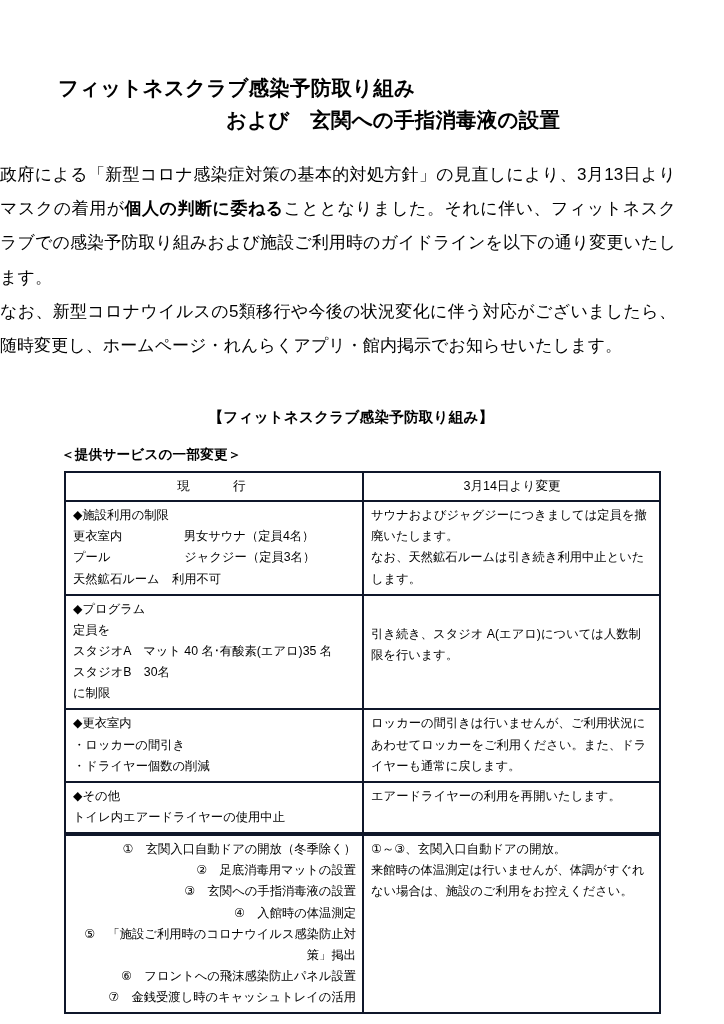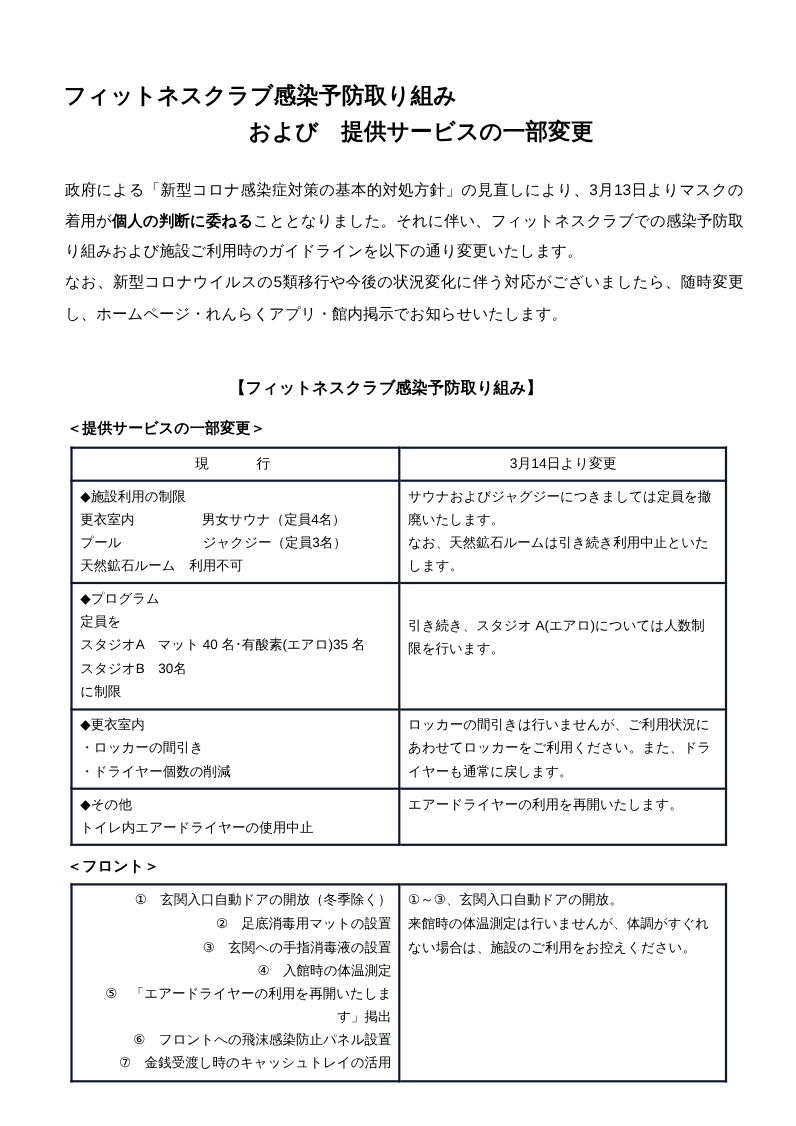--- a/index.html
+++ b/index.html
@@ -38,24 +38,23 @@
     white-space: nowrap;
   }
   .doc-title .line2 {
     display: block;
     padding-left: 168px;
   }
 
   
   .intro {
     margin: 0;
-    padding-left: 59px;
     padding-right: 48px;
     padding-top: 22px;
-    font-size: 14px;
+    font-size: 17px;
     line-height: 2.02;
     text-align: justify;
     text-justify: inter-character;
     letter-spacing: 0.05px;
   }
   .intro .bold { font-weight: bold; }
   .intro p { margin: 0; }
 
   
   .bracket-heading {
@@ -112,21 +111,21 @@
   .num-item { display: block; padding-left: 22px; text-indent: -22px; text-align: right; }
   .hdr-gen { letter-spacing: 6px; }
 </style>
 </head>
 <body>
 
 <div class="page">
 
   <h1 class="doc-title">
     <span>フィットネスクラブ感染予防取り組み</span>
-    <span class="line2">および　提供サービスの一部変更</span>
+    <span class="line2">および　玄関への手指消毒液の設置</span>
   </h1>
 
   <div class="intro">
     <p><span>政府による「新型コロナ感染症対策の基本的対処方針」の見直しにより、3月13日よりマスクの着用が</span><span class="bold">個人の判断に委ねる</span><span>こととなりました。それに伴い、フィットネスクラブでの感染予防取り組みおよび施設ご利用時のガイドラインを以下の通り変更いたします。</span></p>
     <p>なお、新型コロナウイルスの5類移行や今後の状況変化に伴う対応がございましたら、随時変更し、ホームページ・れんらくアプリ・館内掲示でお知らせいたします。</p>
   </div>
 
   <h2 class="bracket-heading">【フィットネスクラブ感染予防取り組み】</h2>
 
   <h3 class="section-label">＜提供サービスの一部変更＞</h3>
@@ -184,36 +183,35 @@
             <span class="cell-line">トイレ内エアードライヤーの使用中止</span>
           </td>
           <td>
             <span class="cell-par">エアードライヤーの利用を再開いたします。</span>
           </td>
         </tr>
       </tbody>
     </table>
   </div>
 
-  <h3 class="section-label front">＜フロント＞</h3>
 
   <div class="tbl-wrap">
     <table class="grid">
       <colgroup>
           <col class="c1">
           <col class="c2">
         </colgroup>
       <tbody>
         <tr>
           <td>
             <span class="num-item">①　玄関入口自動ドアの開放（冬季除く）</span>
             <span class="num-item">②　足底消毒用マットの設置</span>
             <span class="num-item">③　玄関への手指消毒液の設置</span>
             <span class="num-item">④　入館時の体温測定</span>
-            <span class="num-item">⑤　「エアードライヤーの利用を再開いたします」掲出</span>
+            <span class="num-item">⑤　「施設ご利用時のコロナウイルス感染防止対策」掲出</span>
             <span class="num-item">⑥　フロントへの飛沫感染防止パネル設置</span>
             <span class="num-item">⑦　金銭受渡し時のキャッシュトレイの活用</span>
           </td>
           <td>
             <span class="cell-par">①～③、玄関入口自動ドアの開放。</span>
             <span class="cell-par">来館時の体温測定は行いませんが、体調がすぐれない場合は、施設のご利用をお控えください。</span>
           </td>
         </tr>
       </tbody>
     </table>

